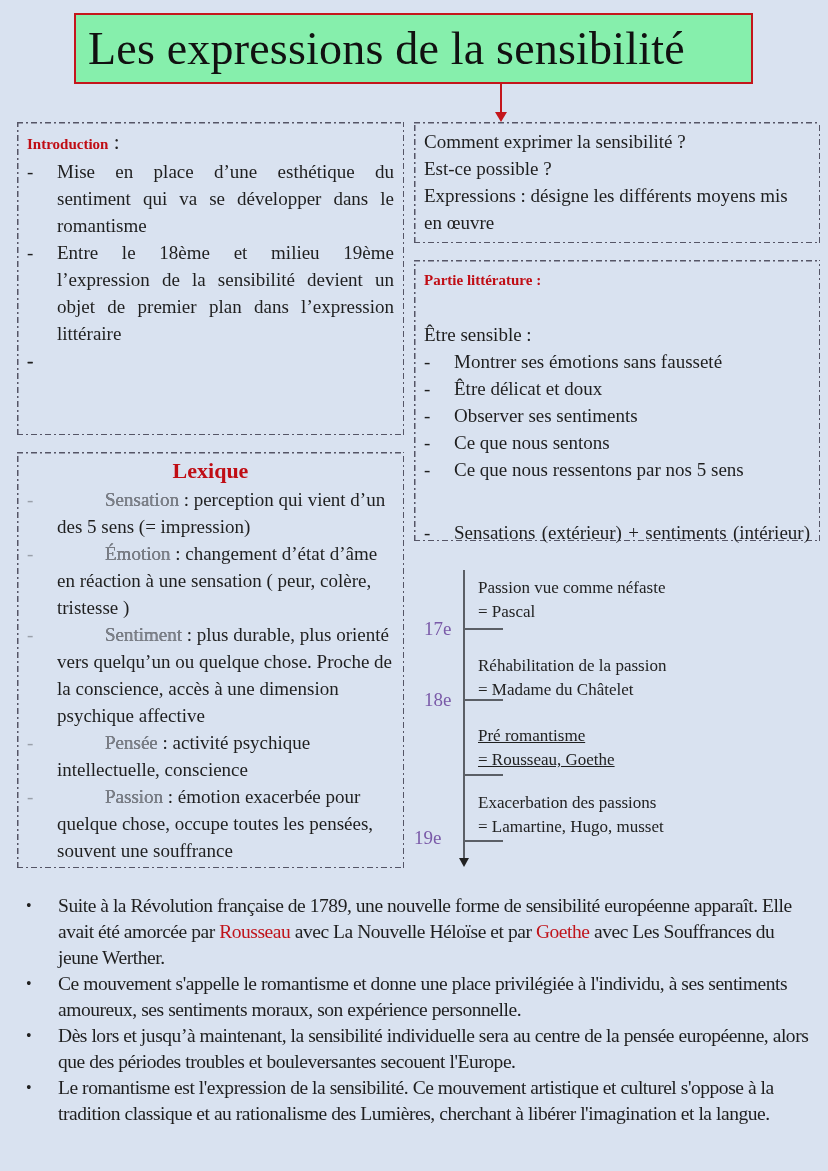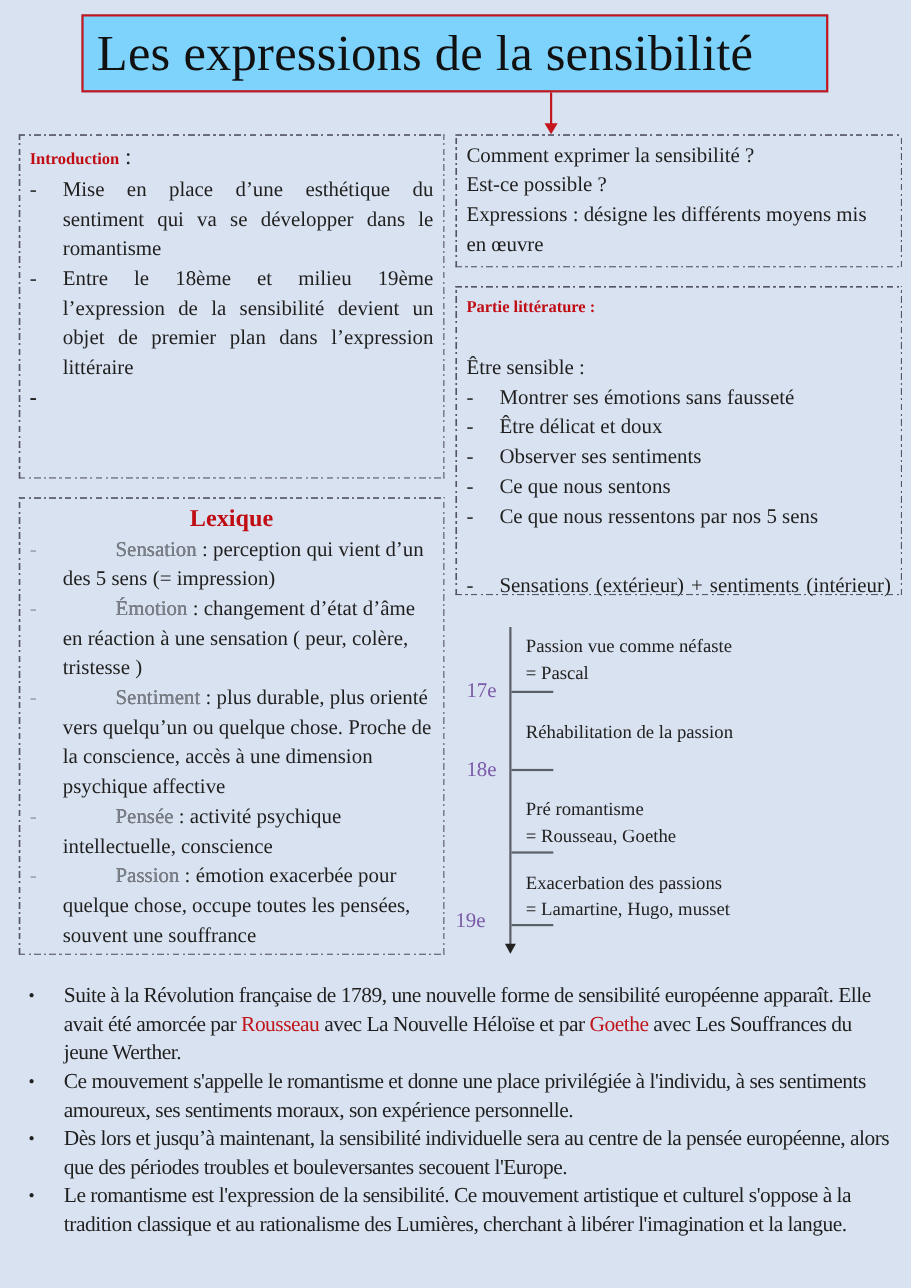--- a/index.html
+++ b/index.html
@@ -8,21 +8,21 @@
       background: #d9e2f0;
       font-family: "Liberation Serif", "DejaVu Serif", serif;
       color: #1f1f1f;
       position: relative;
       overflow: hidden;
     }
     .abs { position: absolute; }
     .title-box {
       left: 74px; top: 13px; width: 679px; height: 71px;
       border: 2px solid #c4161c;
-      background: #7dd3fc;
+      background: #86efac;
       display: flex; align-items: center; padding-left: 12px;
     }
     .title-box h1 {
       font-weight: normal; font-size: 46px; letter-spacing: 0.2px; color: #111;
       white-space: nowrap;
     }
     .arrow-line {
       left: 500px; top: 84px; width: 2px; height: 30px; background: #c4161c;
     }
     .arrow-head {
@@ -150,22 +150,23 @@
 <div class="abs century" style="left:424px; top:618px;">17e</div>
 <div class="abs century" style="left:424px; top:689px;">18e</div>
 <div class="abs century" style="left:414px; top:827px;">19e</div>
 
 <div class="abs" style="left:478px; top:576px;">
   <div class="tl-text">Passion vue comme néfaste</div>
   <div class="tl-text">= Pascal</div>
 </div>
 <div class="abs" style="left:478px; top:654px;">
   <div class="tl-text">Réhabilitation de la passion</div>
+  <div class="tl-text">= Madame du Châtelet</div>
 </div>
-<div class="abs" style="left:478px; top:724px;">
+<div class="abs" style="left:478px; top:724px;text-decoration:underline;">
   <div class="tl-text">Pré romantisme</div>
   <div class="tl-text">= Rousseau, Goethe</div>
 </div>
 <div class="abs" style="left:478px; top:791px;">
   <div class="tl-text">Exacerbation des passions</div>
   <div class="tl-text">= Lamartine, Hugo, musset</div>
 </div>
 
 <ul class="abs bottom-list">
   <li>

